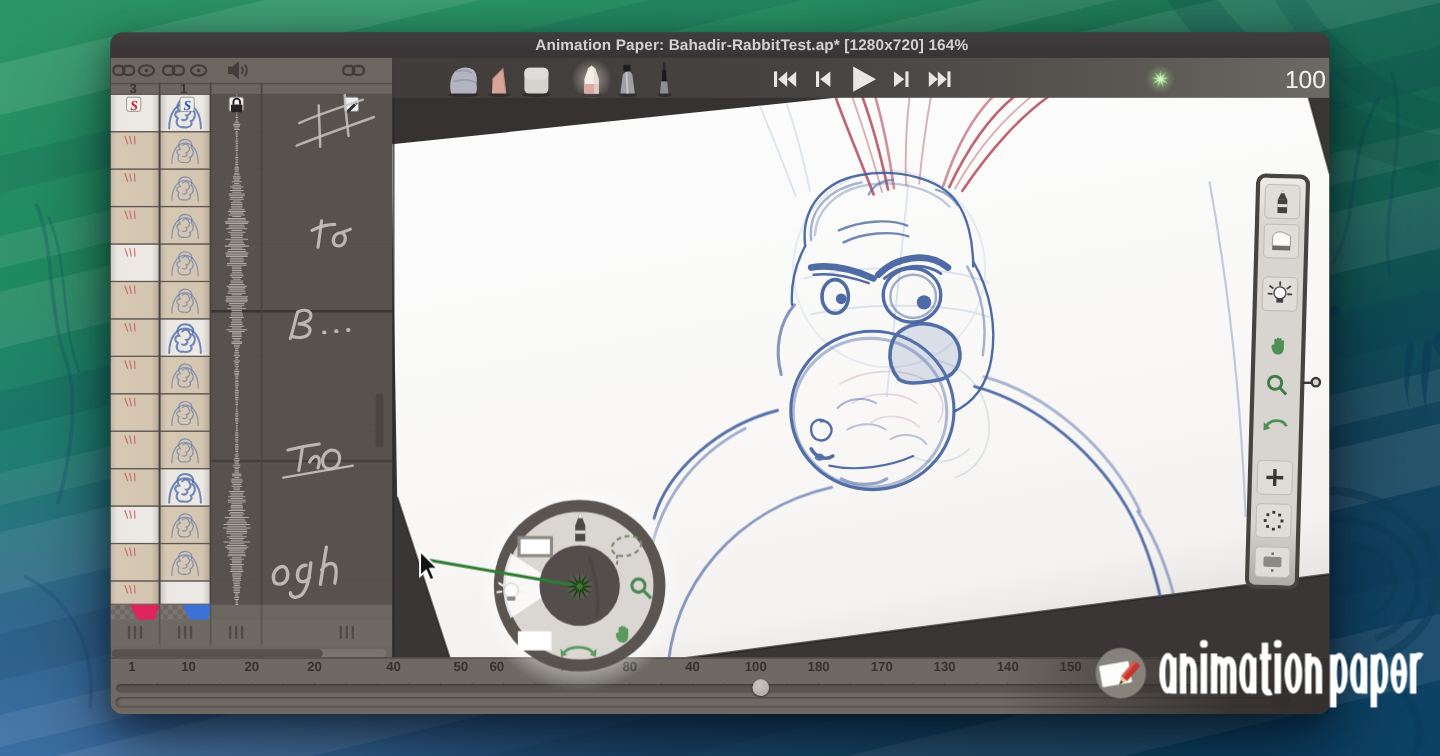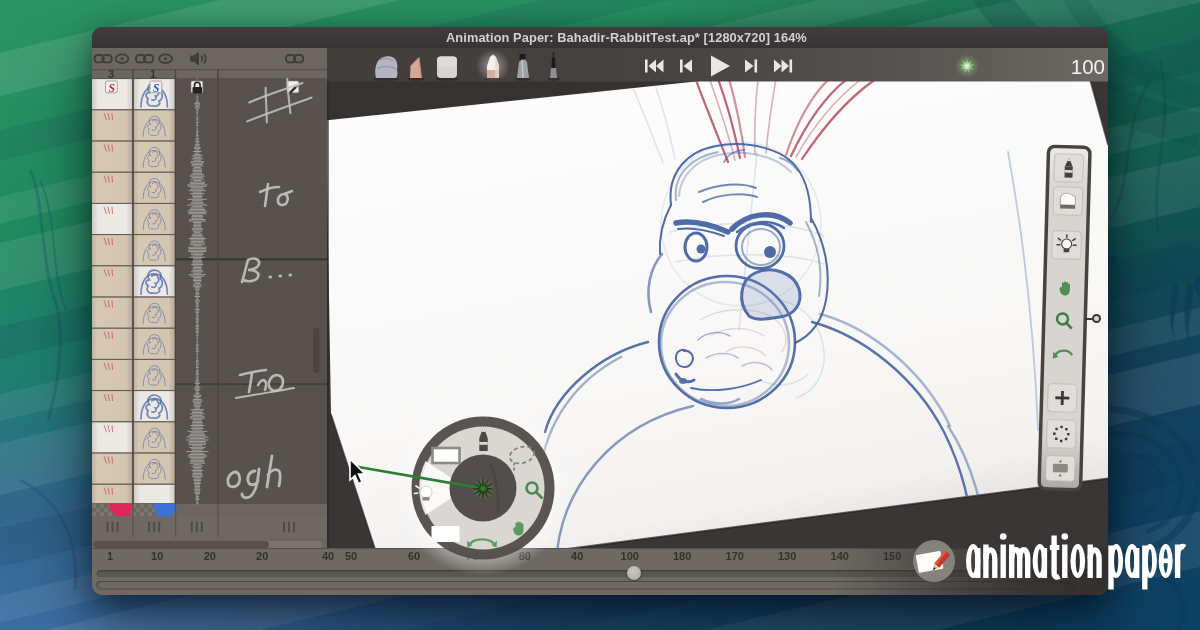--- a/index.html
+++ b/index.html
@@ -840,21 +840,21 @@
           <polygon points="967.0,61.5 967.5,64.5 969.9,62.6 968.4,65.2 971.4,65.2 968.6,66.3 970.9,68.2 968.0,67.2 968.5,70.2 967.0,67.6 965.5,70.2 966.0,67.2 963.1,68.2 965.4,66.3 962.6,65.2 965.6,65.2 964.1,62.6 966.5,64.5" fill="#d8f2cc"></polygon>
           <text x="1105" y="73.5" text-anchor="end" font-family="Liberation Sans,sans-serif" font-size="20.5" fill="#f4f2f0">100</text>
 </g>
 </svg>
 <div id="bottombar">
 <div class="tnum" style="left:3.0px">1</div>
 <div class="tnum" style="left:50.2px">10</div>
 <div class="tnum" style="left:102.8px">20</div>
 <div class="tnum" style="left:155.2px">20</div>
 <div class="tnum" style="left:221px">40</div>
-<div class="tnum" style="left:244px">50</div>
+<div class="tnum" style="left:277px">50</div>
 <div class="tnum" style="left:307px">60</div>
 <div class="tnum" style="left:365.2px">70</div>
 <div class="tnum" style="left:417.8px">80</div>
 <div class="tnum" style="left:470.2px">40</div>
 <div class="tnum" style="left:522.8px">100</div>
 <div class="tnum" style="left:575.2px">180</div>
 <div class="tnum" style="left:627.8px">170</div>
 <div class="tnum" style="left:680.2px">130</div>
 <div class="tnum" style="left:732.8px">140</div>
 <div class="tnum" style="left:785.2px">150</div>

